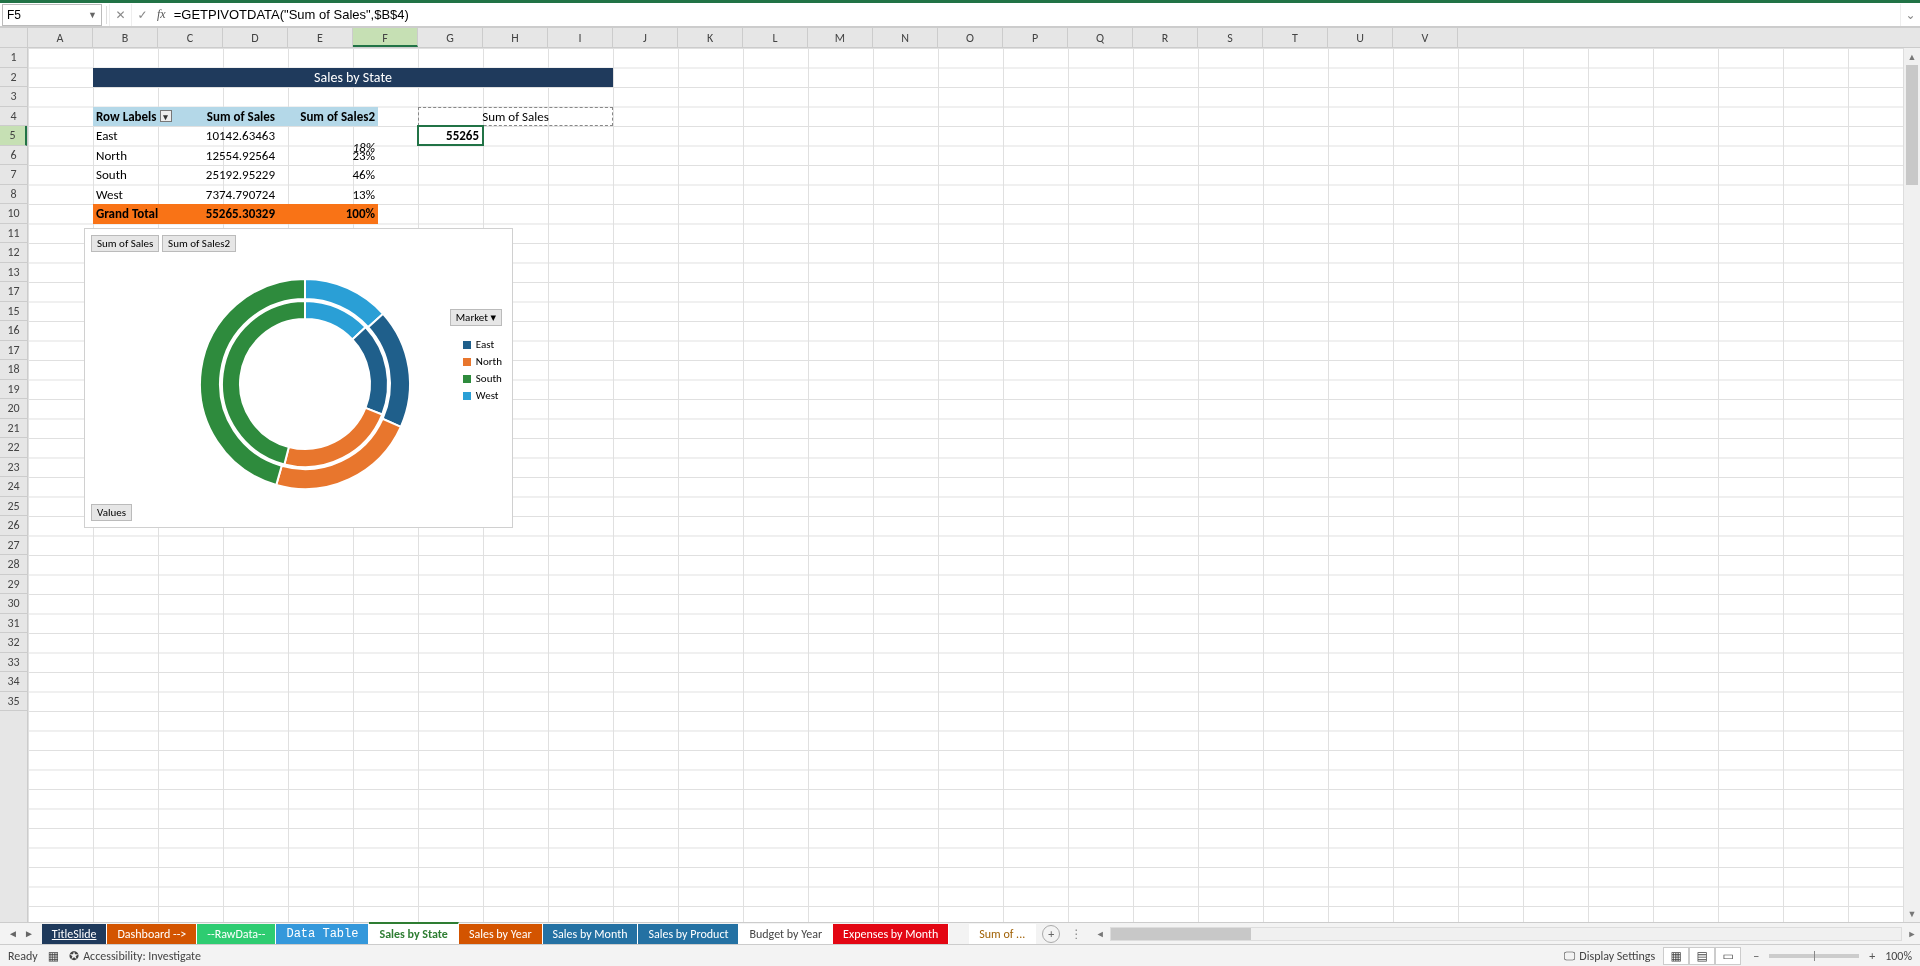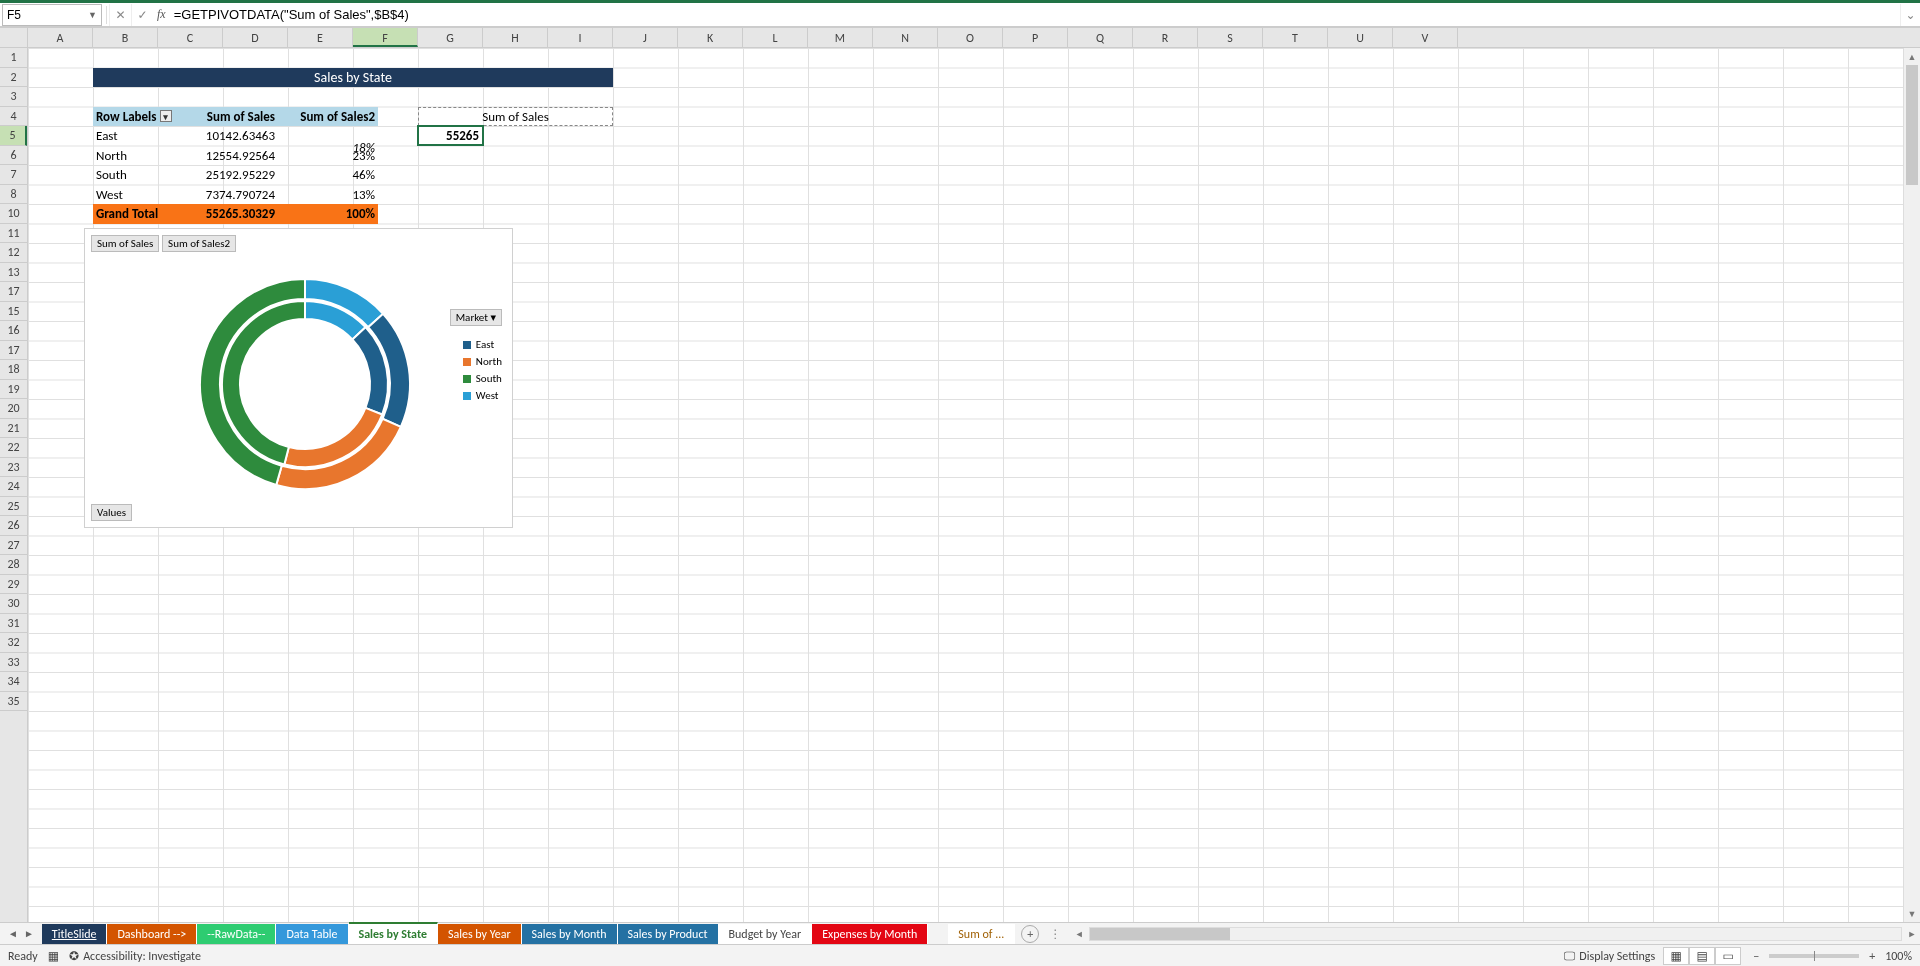--- a/index.html
+++ b/index.html
@@ -247,21 +247,21 @@
 
 <div class="sheet-bar">
   <div class="nav-arrows">
     <span>◄</span>
     <span>►</span>
   </div>
   <div class="tabs" id="tabs">
       <div class="tab" style="background: rgb(31, 58, 92); text-decoration: underline;">TitleSlide</div>
       <div class="tab" style="background: rgb(211, 84, 0);">Dashboard --&gt;</div>
       <div class="tab" style="background: rgb(46, 204, 113);">--RawData--</div>
-      <div class="tab" style="background: rgb(52, 152, 219);">Data Table</div>
+      <div class="tab" style="background: rgb(52, 152, 219); font-family: Liberation Mono, monospace;">Data Table</div>
       <div class="tab active" style="background: rgb(255, 255, 255);">Sales by State</div>
       <div class="tab" style="background: rgb(211, 84, 0);">Sales by Year</div>
       <div class="tab" style="background: rgb(36, 113, 163);">Sales by Month</div>
       <div class="tab" style="background: rgb(36, 113, 163);">Sales by Product</div>
       <div class="tab" style="background: rgb(255, 255, 255); color: rgb(68, 68, 68);">Budget by Year</div>
       <div class="tab" style="background: rgb(227, 6, 19);">Expenses by Month</div>
       <div class="tab" style="background: rgb(255, 255, 255); color: #a16207; margin-left: 20px;">Sum of ...</div>
     </div>
   <div class="new-sheet">+</div>
   <span style="color:#888; padding:0 4px;">⋮</span>

